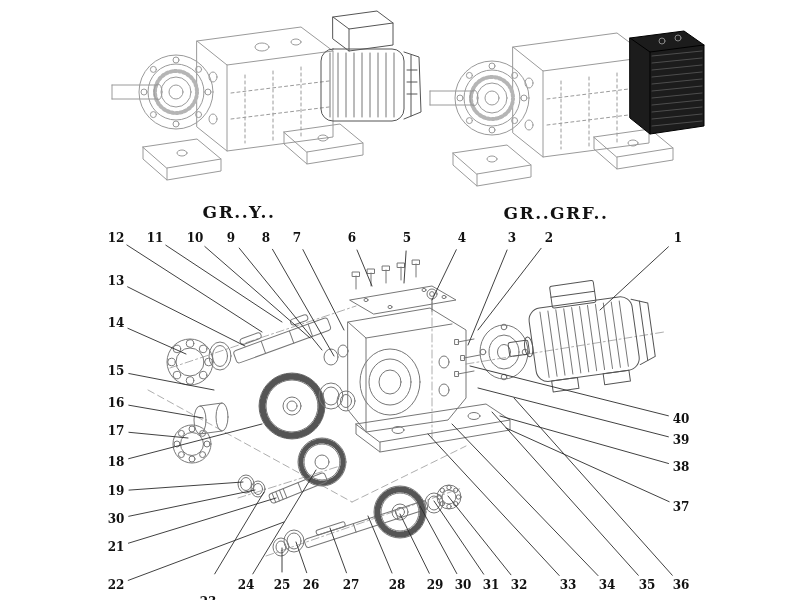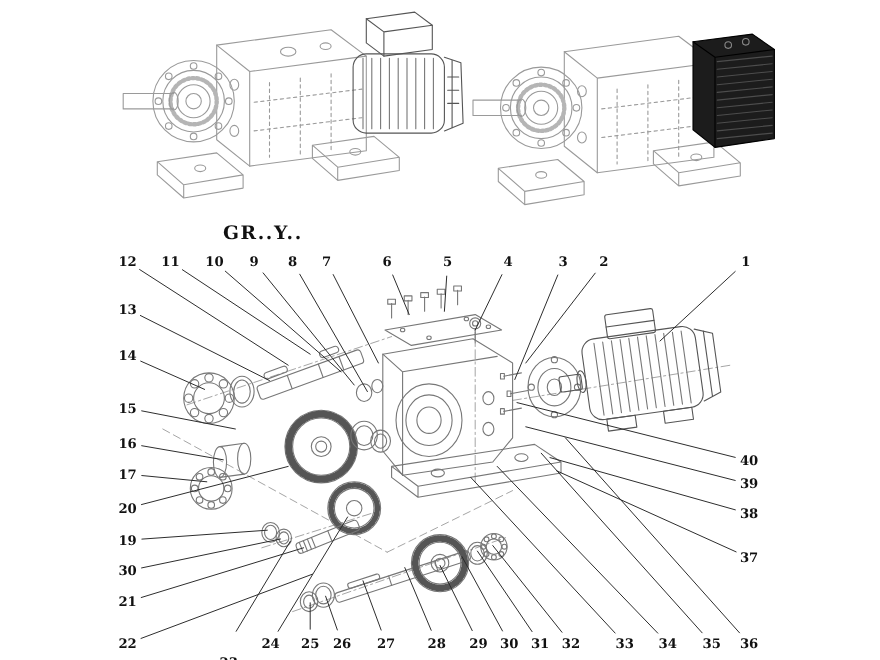--- a/index.html
+++ b/index.html
@@ -336,40 +336,41 @@
         <line x1="638.3" y1="575.3" x2="492" y2="412"></line>
         <line x1="672.3" y1="575.3" x2="514" y2="398"></line>
         <line x1="669.2" y1="501.7" x2="506" y2="428"></line>
         <line x1="668.5" y1="463.5" x2="500" y2="416"></line>
         <line x1="668.4" y1="436.8" x2="478" y2="388"></line>
         <line x1="668.4" y1="415.8" x2="470" y2="366"></line>
       </g>
   </svg>
 
   <div class="model-label" style="left:239px; top:212px;">GR..Y..</div>
+  <div class="model-label" style="left:556px; top:213px;">GR..GRF..</div>
 
   <div id="callouts">
       <div class="callout" style="left: 678px; top: 238px;">1</div>
       <div class="callout" style="left: 549px; top: 238px;">2</div>
       <div class="callout" style="left: 512px; top: 238px;">3</div>
       <div class="callout" style="left: 462px; top: 238px;">4</div>
       <div class="callout" style="left: 407px; top: 238px;">5</div>
       <div class="callout" style="left: 352px; top: 238px;">6</div>
       <div class="callout" style="left: 297px; top: 238px;">7</div>
       <div class="callout" style="left: 266px; top: 238px;">8</div>
       <div class="callout" style="left: 231px; top: 238px;">9</div>
       <div class="callout" style="left: 195px; top: 238px;">10</div>
       <div class="callout" style="left: 155px; top: 238px;">11</div>
       <div class="callout" style="left: 116px; top: 238px;">12</div>
       <div class="callout" style="left: 116px; top: 281px;">13</div>
       <div class="callout" style="left: 116px; top: 323px;">14</div>
       <div class="callout" style="left: 116px; top: 371px;">15</div>
       <div class="callout" style="left: 116px; top: 403px;">16</div>
       <div class="callout" style="left: 116px; top: 431px;">17</div>
-      <div class="callout" style="left: 116px; top: 462px;">20</div>
+      <div class="callout" style="left: 116px; top: 462px;">18</div>
       <div class="callout" style="left: 116px; top: 491px;">19</div>
       <div class="callout" style="left: 116px; top: 519px;">30</div>
       <div class="callout" style="left: 116px; top: 547px;">21</div>
       <div class="callout" style="left: 116px; top: 585px;">22</div>
       <div class="callout" style="left: 208px; top: 602px;">23</div>
       <div class="callout" style="left: 246px; top: 585px;">24</div>
       <div class="callout" style="left: 282px; top: 585px;">25</div>
       <div class="callout" style="left: 311px; top: 585px;">26</div>
       <div class="callout" style="left: 351px; top: 585px;">27</div>
       <div class="callout" style="left: 397px; top: 585px;">28</div>

